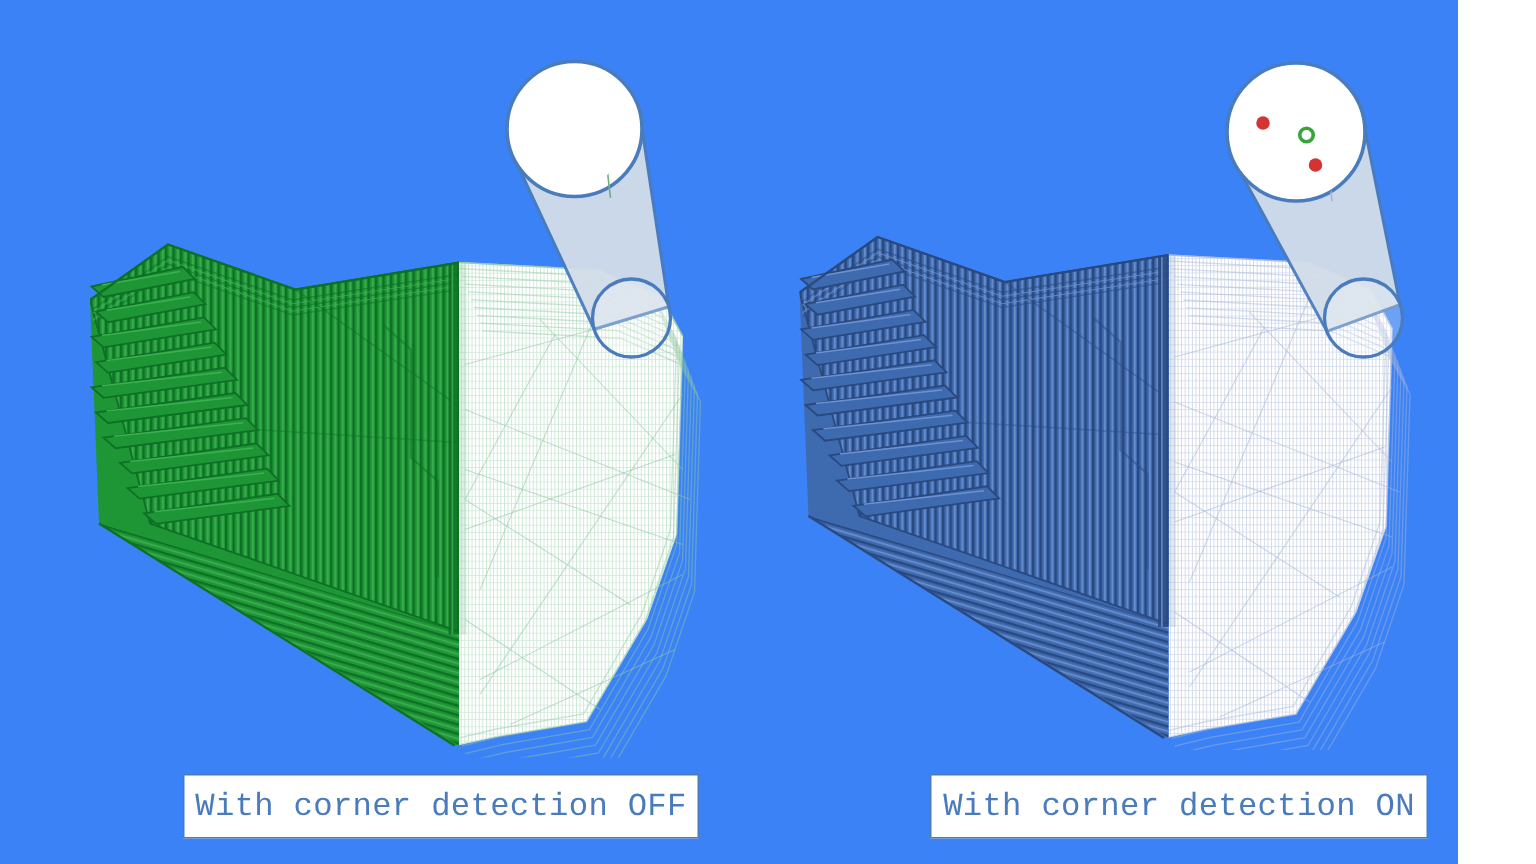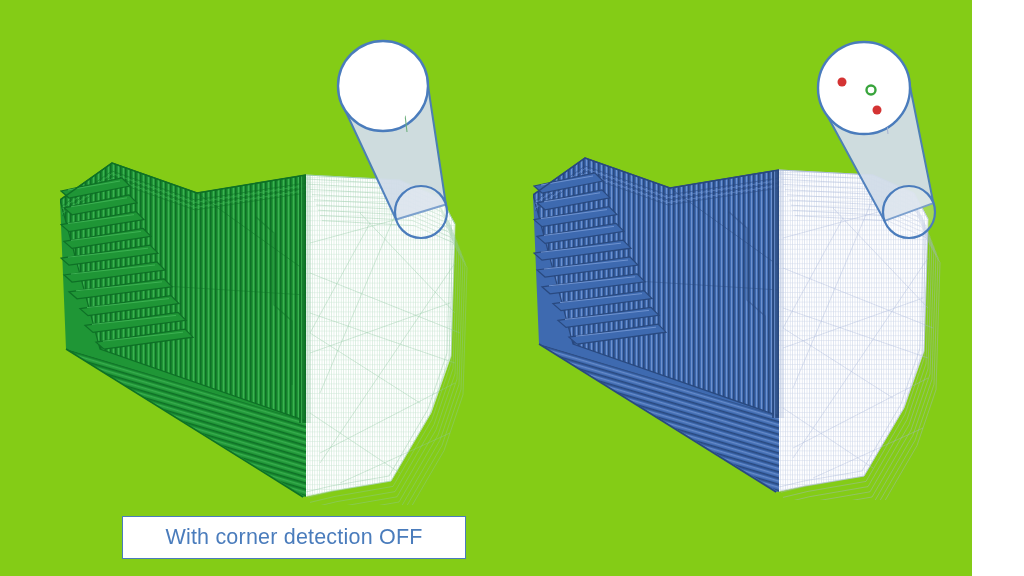--- a/index.html
+++ b/index.html
@@ -1,17 +1,17 @@
 <!DOCTYPE html>
 <html><head>
 <meta charset="utf-8">
 <style>
   html,body{margin:0;padding:0;background:#fff;}
   body{width:1024px;height:576px;overflow:hidden;font-family:"Liberation Sans",sans-serif;position:relative;}
-  .stage{position:absolute;left:0;top:0;width:972px;height:576px;background:#84cc16;}
+  .stage{position:absolute;left:0;top:0;width:972px;height:576px;background:#3b82f6;font-family:Liberation Mono, monospace;}
   .abs{position:absolute;}
   .caption{
     position:absolute;display:flex;align-items:center;justify-content:center;
     border:1.6px solid var(--accent,#4a7cbc);color:var(--accent,#4a7cbc);
     background:#ffffff;font-size:21.5px;letter-spacing:.2px;white-space:nowrap;
   }
   svg{display:block;}
 </style>
 </head>
 <body style="background: rgb(255, 255, 255);">
@@ -234,13 +234,14 @@
           <path d="M-32,14 L-24,16 L-22,24 L-27,31 L-33,27 Z" fill="none" stroke="#a9b4d2" stroke-width="1" opacity="0.85"></path>
           <path d="M-42,30 L-20,44" fill="none" stroke="#a9b4d2" stroke-width="1" opacity="0.85"></path>
           <path d="M-16,34 L-6,50" fill="none" stroke="#a9b4d2" stroke-width="1" opacity="0.85"></path>
         </g>
         <circle cx="42" cy="50" r="4.5" fill="#d43333"></circle>
         <circle cx="71" cy="58" r="4.5" fill="#ffffff" stroke="#38a43c" stroke-width="2.4"></circle>
         <circle cx="77" cy="78" r="4.5" fill="#d43333"></circle>
       </svg>
     </div>
   <div class="caption" style="left:122px;top:516px;width:342px;height:41px">With corner detection OFF</div>
+  <div class="caption" style="left:620px;top:516px;width:330px;height:41px">With corner detection ON</div>
 </div>
 
 </body></html>

